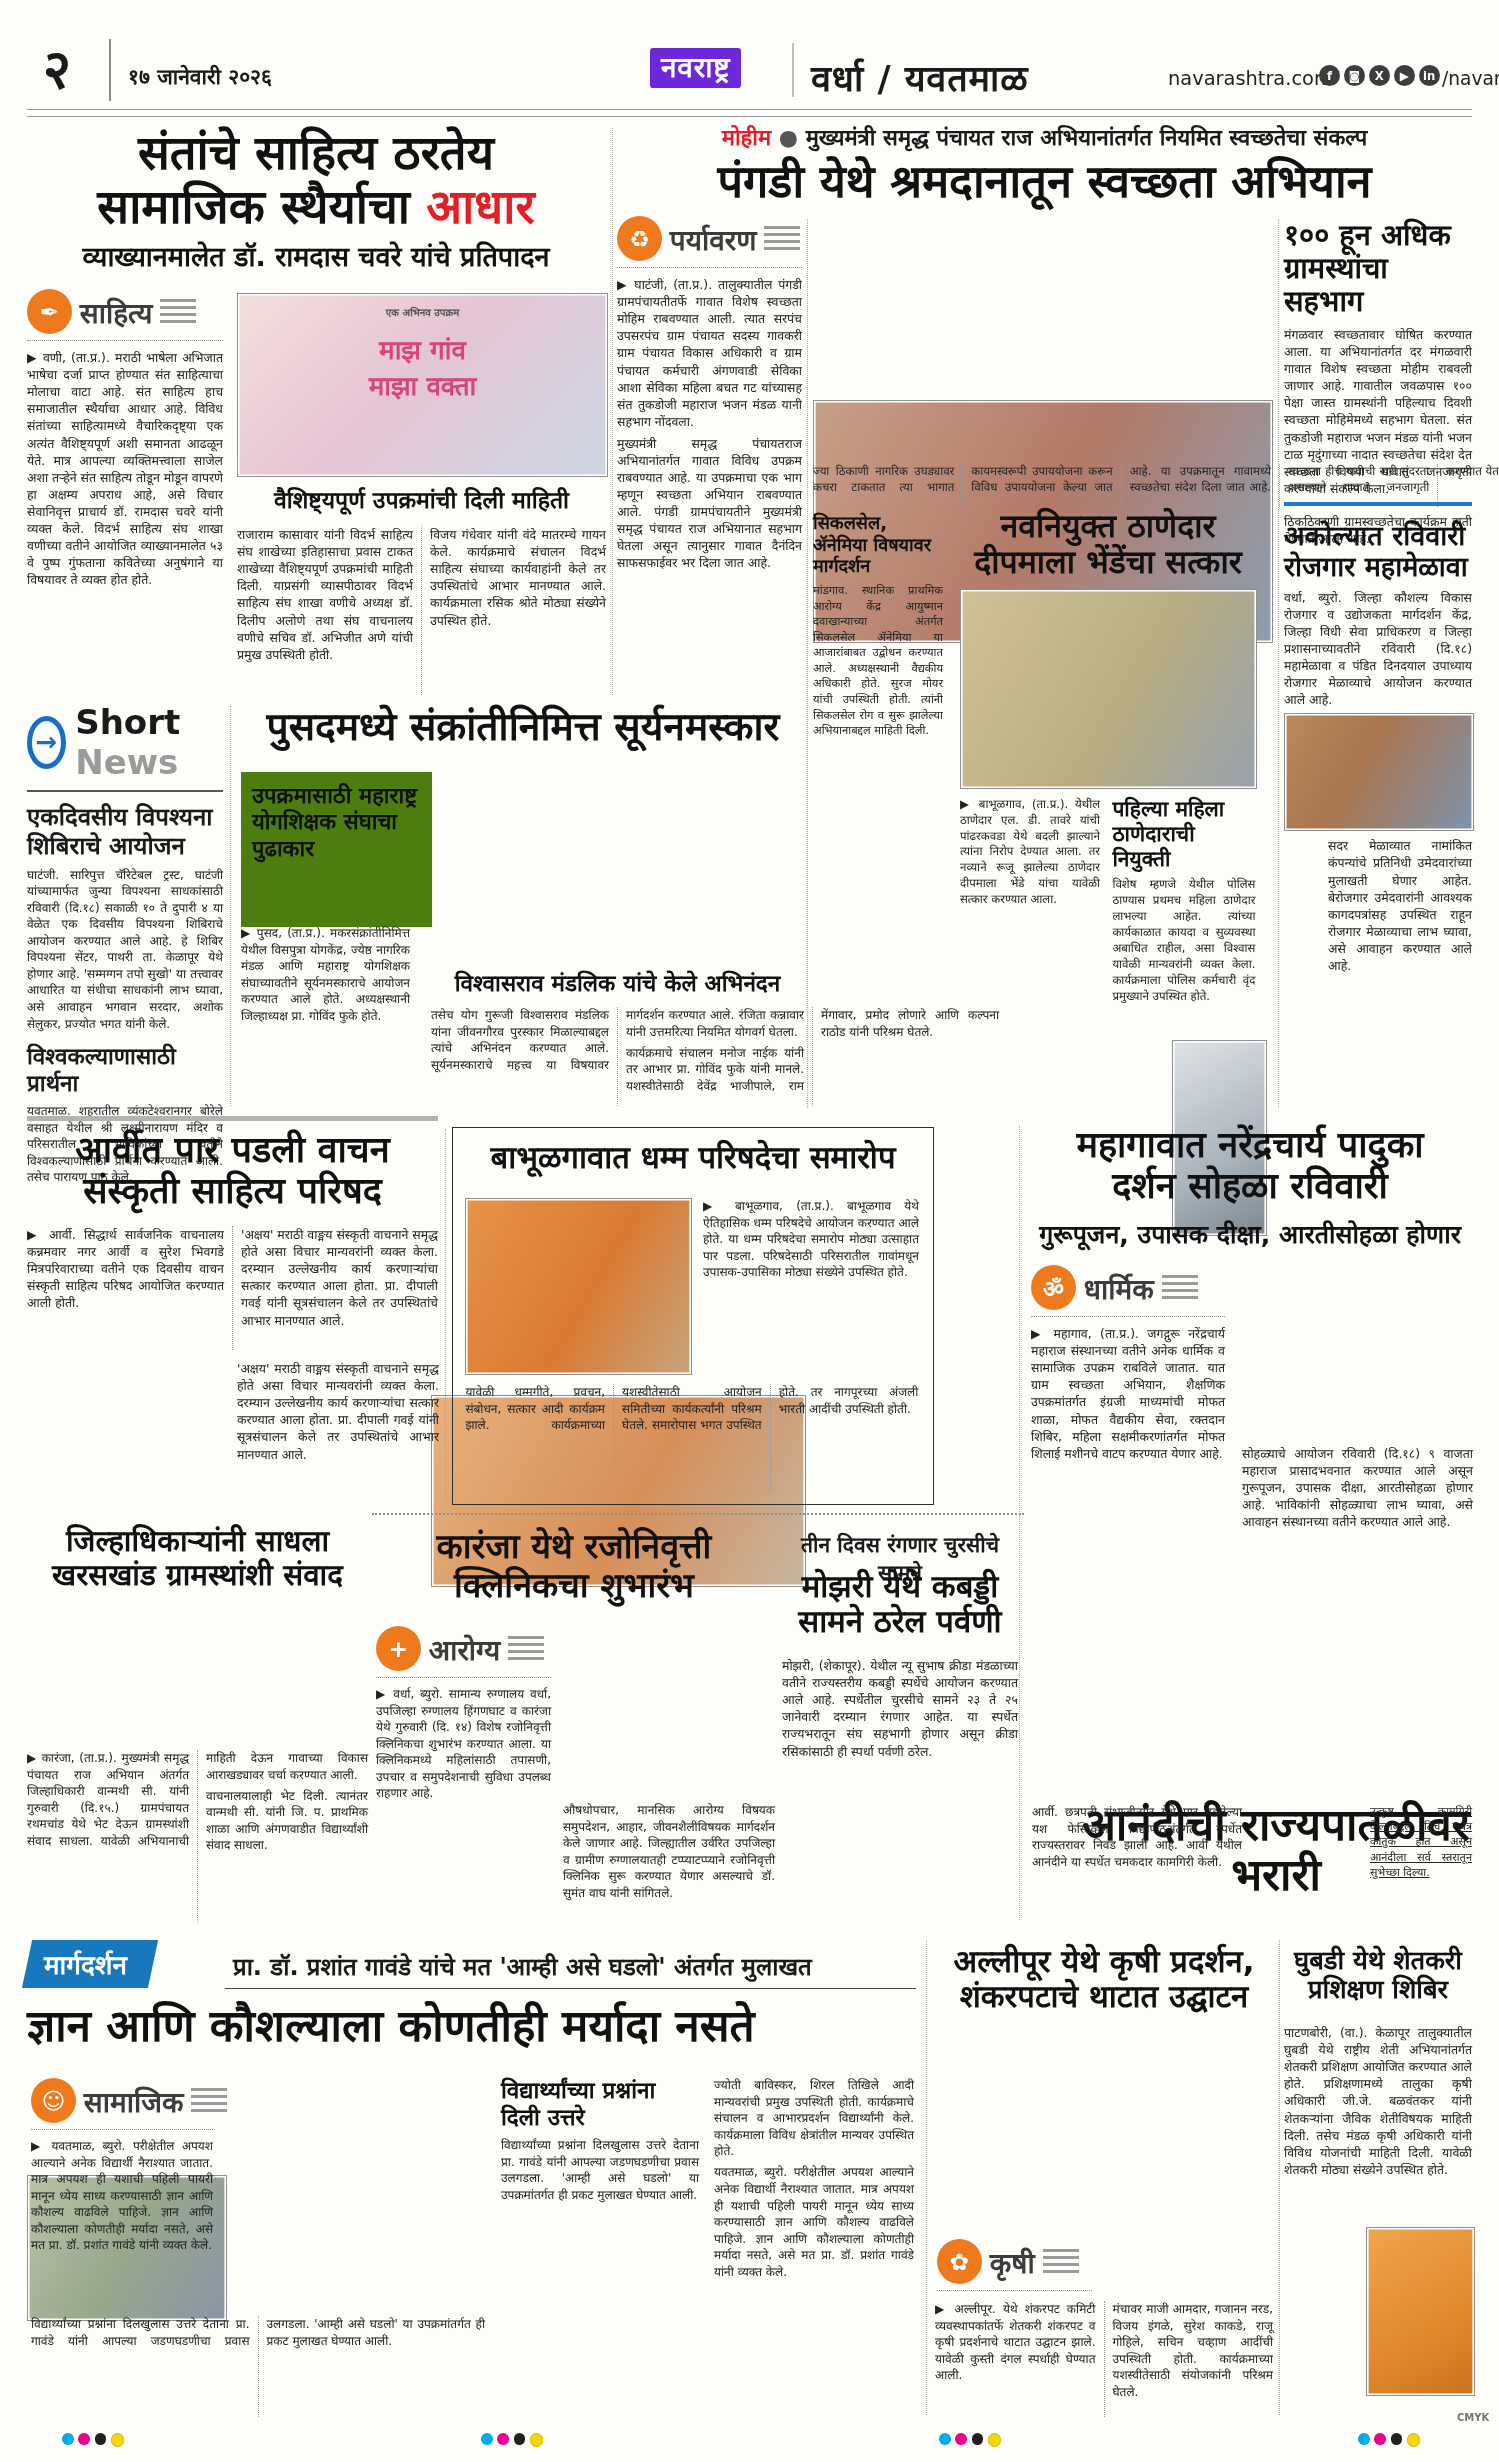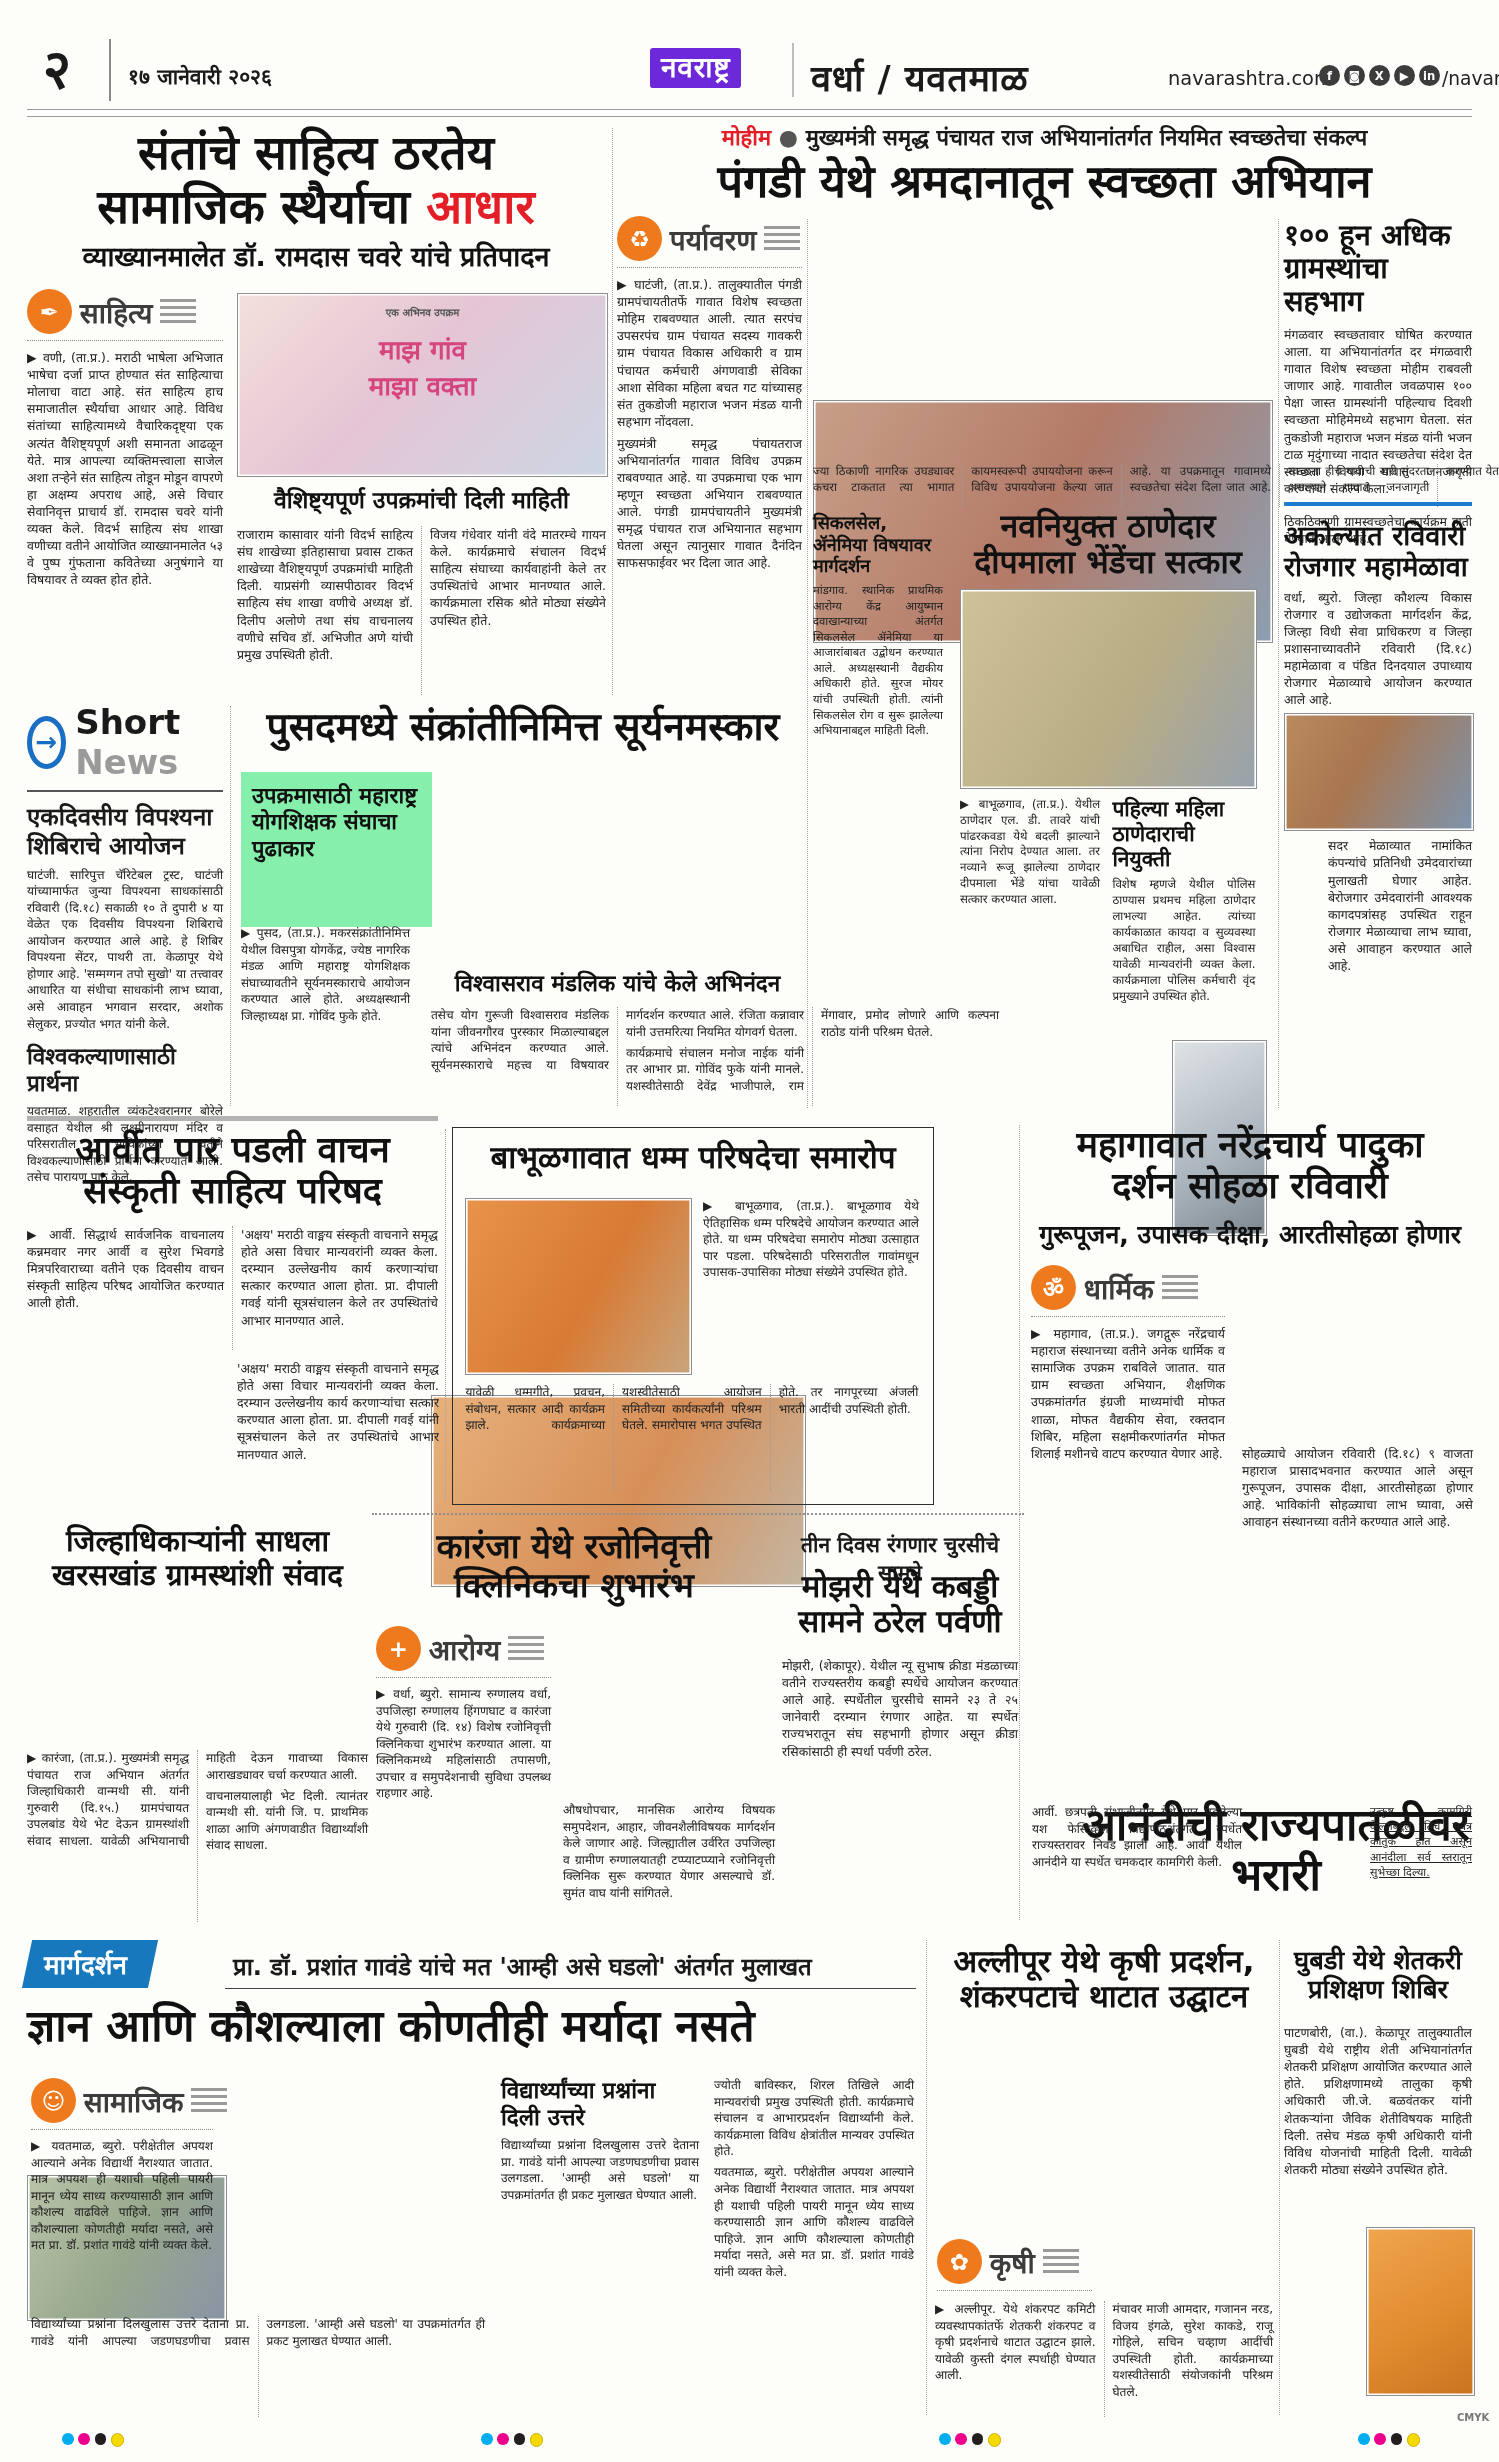--- a/index.html
+++ b/index.html
@@ -38,21 +38,21 @@
   .badge .lines{width:36px;height:26px;flex:0 0 auto;
       background:repeating-linear-gradient(#9a9a9a 0 3.1px,transparent 3.1px 7px);}
   .dotrule{border-top:1.6px dotted #8a8a8a;margin-top:6.2px;}
   .photo{position:relative;border:0.8px solid #8f8f8f;box-shadow:inset 0 0 0 1.6px #fff;overflow:hidden;}
   .photo .tag{position:absolute;left:50%;transform:translateX(-50%);text-align:center;font-weight:700;}
   .vline{border-left:1.6px dotted #a5a5a5;width:0;}
   .hbar{background:#b3b3b3;}
   .hdots{border-top:2.3px dotted #8f8f8f;}
   .bluebar{height:4.7px;background:#1f7bd0;}
   .boxed{border:1.6px solid #2e2e2e;}
-  .lightbox{background:#86efac;padding:11px;}
+  .lightbox{background:#4d7c0f;padding:11px;}
   .ribbon{background:#1878be;color:#fff;font-weight:700;font-size:26px;display:inline-block;
           padding:6.2px 26px 6.2px 17px;transform:skewX(-12deg);}
   .ribbon span{display:inline-block;transform:skewX(12deg);}
   .snlogo{display:flex;align-items:center;gap:9.3px;border-bottom:2.3px solid #555;padding-bottom:7.8px;}
   .snarrow{width:43px;height:43px;border:5.4px solid #1a6fc4;border-radius:50%;color:#1a6fc4;
            display:flex;align-items:center;justify-content:center;font-size:26px;font-weight:700;}
   .snword{font-size:34px;font-weight:700;}
   .snword .g{color:#9a9a9a;}
   .sntitle{font-size:24px;font-weight:700;line-height:1.2;margin:11px 0 6.2px 0;}
   .cmyk{display:flex;gap:4.7px;}
@@ -255,21 +255,21 @@
   <div class="abs body" style="left:1242px;top:1445px;width:231px;height:279px;font-size:12.4px;">
     <p>सोहळ्याचे आयोजन रविवारी (दि.१८) ९ वाजता महाराज प्रासादभवनात करण्यात आले असून गुरूपूजन, उपासक दीक्षा, आरतीसोहळा होणार आहे. भाविकांनी सोहळ्याचा लाभ घ्यावा, असे आवाहन संस्थानच्या वतीने करण्यात आले आहे.</p>
   </div>
 
   <div class="abs hl" style="left:27px;top:1525px;width:341px;font-size:29.5px;">
     <div>जिल्हाधिकाऱ्यांनी साधला</div>
     <div>खरसखांड ग्रामस्थांशी संवाद</div>
   </div>
 
   <div class="abs cols2 body" style="left:27px;top:1750px;width:341px;height:172px;font-size:12px;">
-    <p><span class="arrowhead">▶</span> <span>कारंजा, (ता.प्र.). मुख्यमंत्री समृद्ध पंचायत राज अभियान अंतर्गत जिल्हाधिकारी वान्मथी सी. यांनी गुरुवारी (दि.१५.) ग्रामपंचायत उपलबांड येथे भेट देऊन ग्रामस्थांशी संवाद साधला. यावेळी अभियानाची माहिती देऊन गावाच्या विकास आराखड्यावर चर्चा करण्यात आली.</span></p>
+    <p><span class="arrowhead">▶</span> <span>कारंजा, (ता.प्र.). मुख्यमंत्री समृद्ध पंचायत राज अभियान अंतर्गत जिल्हाधिकारी वान्मथी सी. यांनी गुरुवारी (दि.१५.) ग्रामपंचायत रथमचांड येथे भेट देऊन ग्रामस्थांशी संवाद साधला. यावेळी अभियानाची माहिती देऊन गावाच्या विकास आराखड्यावर चर्चा करण्यात आली.</span></p>
     <p>वाचनालयालाही भेट दिली. त्यानंतर वान्मथी सी. यांनी जि. प. प्राथमिक शाळा आणि अंगणवाडीत विद्यार्थ्यांशी संवाद साधला.</p>
   </div>
 
   <div class="abs hdots" style="left:372px;top:1513px;width:652px;"></div>
   <div class="abs hl" style="left:374px;top:1527px;width:400px;font-size:34px;">
     <div>कारंजा येथे रजोनिवृत्ती</div>
     <div>क्लिनिकचा शुभारंभ</div>
   </div>
   <div class="abs" style="left:376px;top:1626px;width:175px;">
     <div class="badge">

